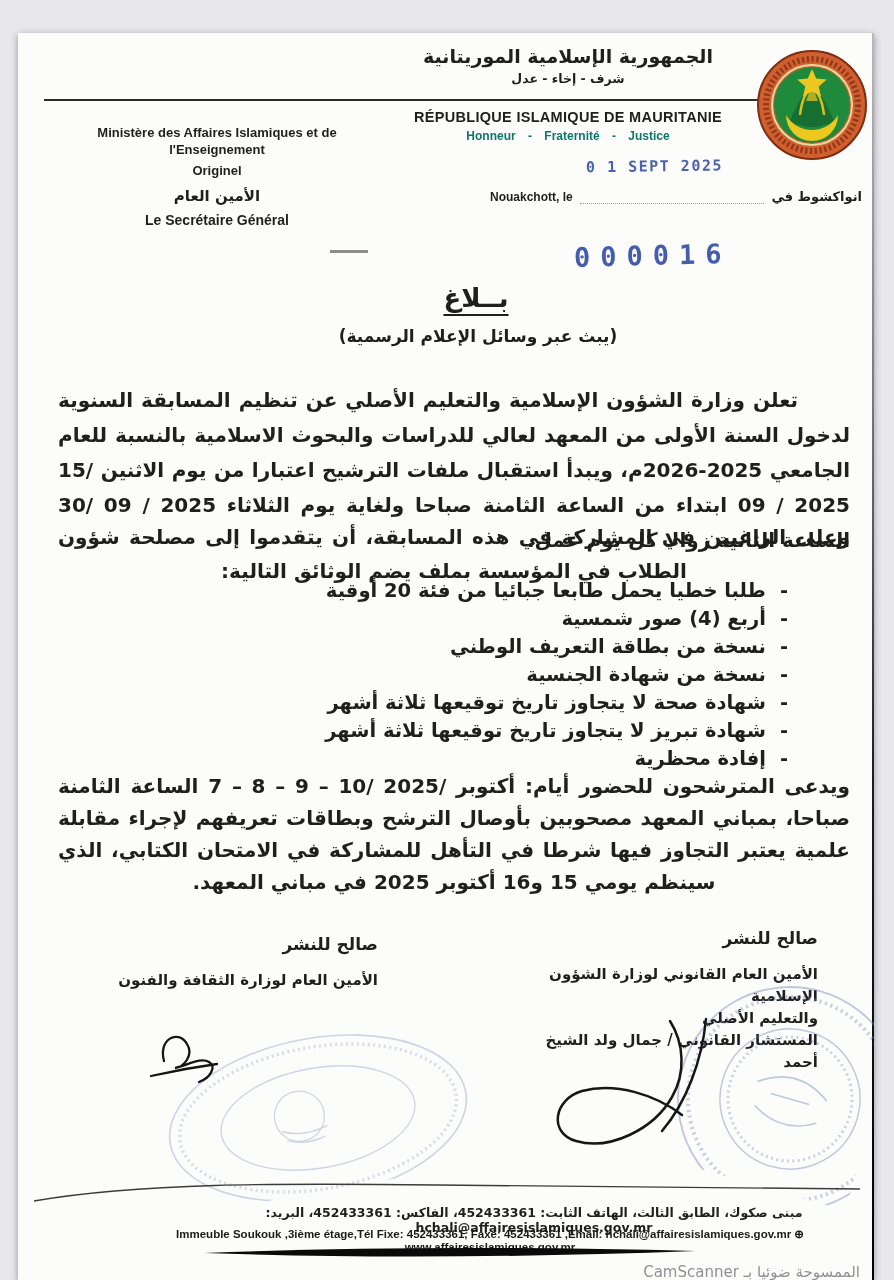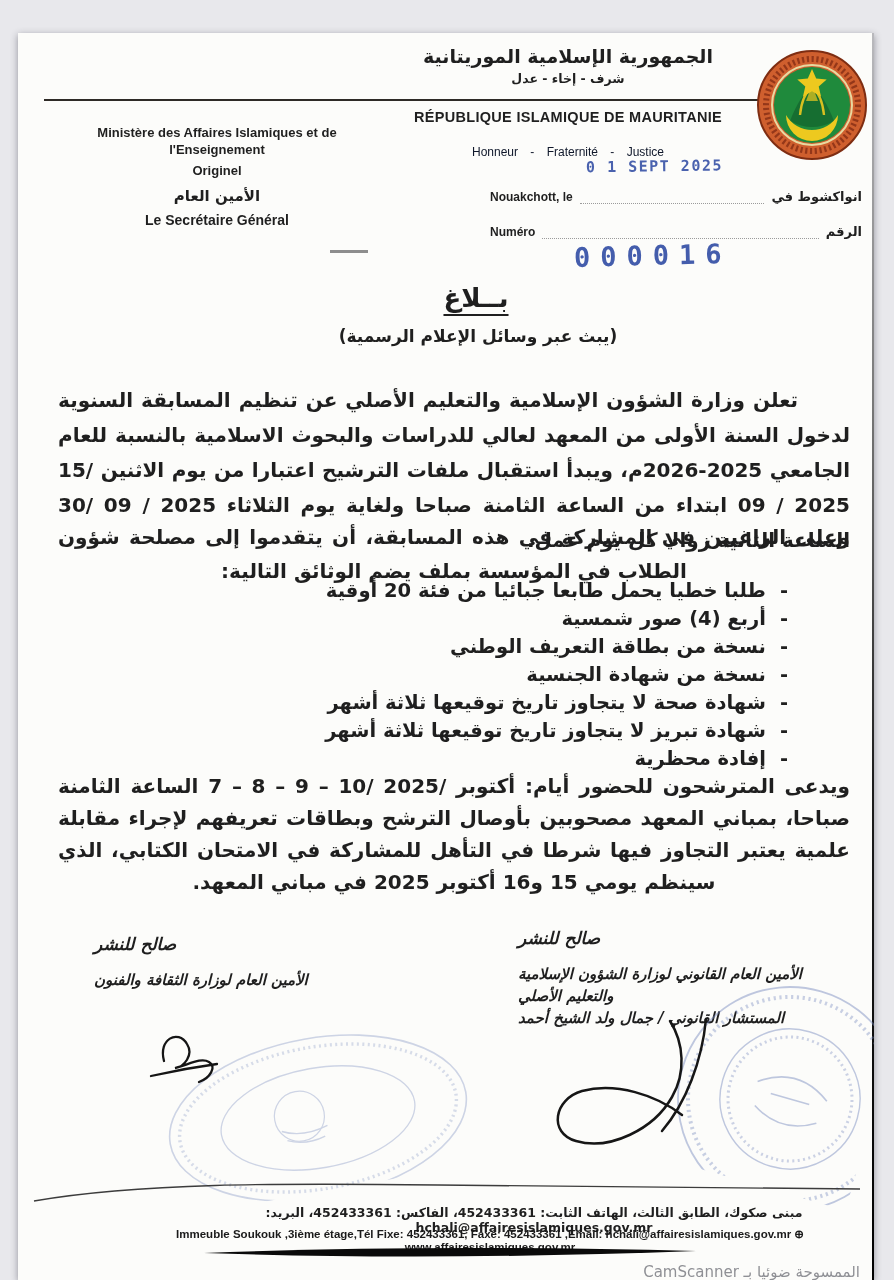--- a/index.html
+++ b/index.html
@@ -15,21 +15,21 @@
   .lat{font-family:"Liberation Sans",sans-serif;}
   .mono{font-family:"DejaVu Sans Mono",monospace;}
 
   
   .hdr-center{left:380px;top:12px;width:340px;z-index:2;}
   .rep-ar{font-size:19px;font-weight:bold;letter-spacing:.5px;}
   .motto-ar{font-size:12.5px;font-weight:600;margin-top:4px;}
   .divider{left:26px;top:66px;width:812px;height:2px;background:#2e2a26;z-index:1;}
   .hdr-fr{left:380px;top:76px;width:340px;}
   .rep-fr{font-size:14.5px;font-weight:bold;letter-spacing:.3px;}
-  .motto-fr{font-size:12px;font-weight:normal;word-spacing:9px;margin-top:20px;color:#0f172a;}
+  .motto-fr{font-size:12px;font-weight:bold;word-spacing:9px;margin-top:4px;color:#0f766e;}
   .ministry{left:30px;top:84px;width:338px;}
   .min-ar{font-size:15px;font-weight:bold;}
   .min-fr{font-size:13px;font-weight:bold;margin-top:7px;line-height:17px;}
   .min-fr2{font-size:13px;font-weight:bold;margin-top:5px;}
   .sec-ar{font-size:15px;font-weight:600;margin-top:9px;}
   .sec-fr{font-size:14px;font-weight:bold;margin-top:7px;}
   .small-dash{left:312px;top:217px;width:38px;height:3px;background:#8d8d8d;}
   .emblem{left:738px;top:16px;width:112px;height:112px;z-index:3;}
 
   .date-stamp{left:568px;top:124px;width:180px;font-size:15px;font-weight:bold;
@@ -50,21 +50,21 @@
   .subtitle{left:0;top:293px;width:856px;font-size:17px;font-weight:bold;transform:translateX(32px);}
   .body-blk{left:40px;width:792px;direction:rtl;text-align:justify;font-weight:600;}
   .para1{top:350px;font-size:20px;line-height:35px;text-indent:52px;}
   .para2{top:487px;font-size:20px;line-height:34px;text-align-last:center;}
   .docs{top:544px;font-size:19.5px;line-height:28px;}
   .docs ul{list-style:none;margin:0;padding:0 62px 0 0;}
   .docs li::before{content:"-";display:inline-block;margin-left:14px;}
   .para3{top:737px;font-size:20px;line-height:32px;text-align-last:center;}
 
   
-  .sigblk{direction:rtl;text-align:left;font-weight:bold;font-style:italic;}
+  .sigblk{direction:rtl;text-align:right;font-weight:bold;}
   .sig-right{left:500px;top:895px;width:300px;}
   .sig-left{left:76px;top:901px;width:284px;}
   .approval{font-size:17px;margin-bottom:15px;}
   .sig-line{font-size:15px;line-height:22px;}
 
   
   .footer-ar{left:196px;top:1172px;width:640px;direction:rtl;font-size:12.5px;font-weight:600;}
   .footer-fr{left:72px;top:1194px;width:800px;font-size:11.5px;font-weight:bold;color:#1a1a1a;}
   .watermark{right:14px;top:1230px;direction:rtl;font-size:15px;color:#8f9095;}
 
@@ -109,25 +109,20 @@
     </svg>
 
     <div class="abs date-stamp mono">0 1 SEPT 2025</div>
 
     <div class="abs fieldrow row-place">
       <span class="f-fr lat">Nouakchott, le</span>
       <span class="fill-line"></span>
       <span class="f-ar" dir="rtl">انواكشوط في</span>
     </div>
 
-    <div class="abs fieldrow row-num">
-      <span class="f-fr lat">Numéro</span>
-      <span class="fill-line"></span>
-      <span class="f-ar" dir="rtl">الرقم</span>
-    </div>
 
     <div class="abs reg-num mono">000016</div>
 
     <div class="abs title ctr" dir="rtl">بــلاغ</div>
     <div class="abs subtitle ctr" dir="rtl">(يبث عبر وسائل الإعلام الرسمية)</div>
 
     <div class="abs body-blk para1" dir="rtl">تعلن وزارة الشؤون الإسلامية والتعليم الأصلي عن تنظيم المسابقة السنوية لدخول السنة الأولى من المعهد لعالي للدراسات والبحوث الاسلامية بالنسبة للعام الجامعي 2025-2026م، ويبدأ استقبال ملفات الترشيح اعتبارا من يوم الاثنين ‪15/ 09 / 2025‬ ابتداء من الساعة الثامنة صباحا ولغاية يوم الثلاثاء ‪30/ 09 / 2025‬ الساعة الثانية زوالا كل يوم عمل.</div>
     <div class="abs body-blk para2" dir="rtl">وعلى الراغبين في المشاركة في هذه المسابقة، أن يتقدموا إلى مصلحة شؤون الطلاب في المؤسسة بملف يضم الوثائق التالية:</div>
 
     <div class="abs body-blk docs" dir="rtl">

